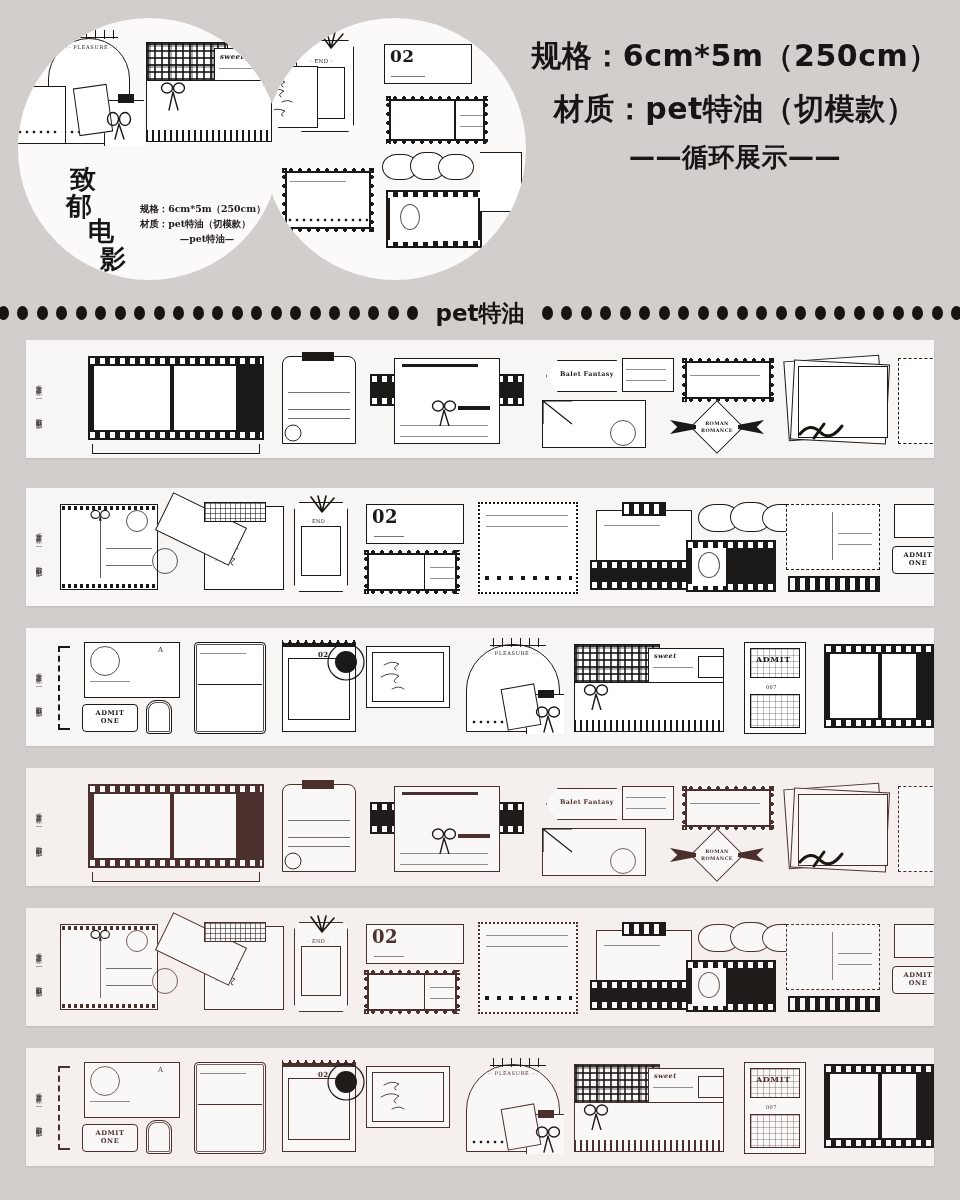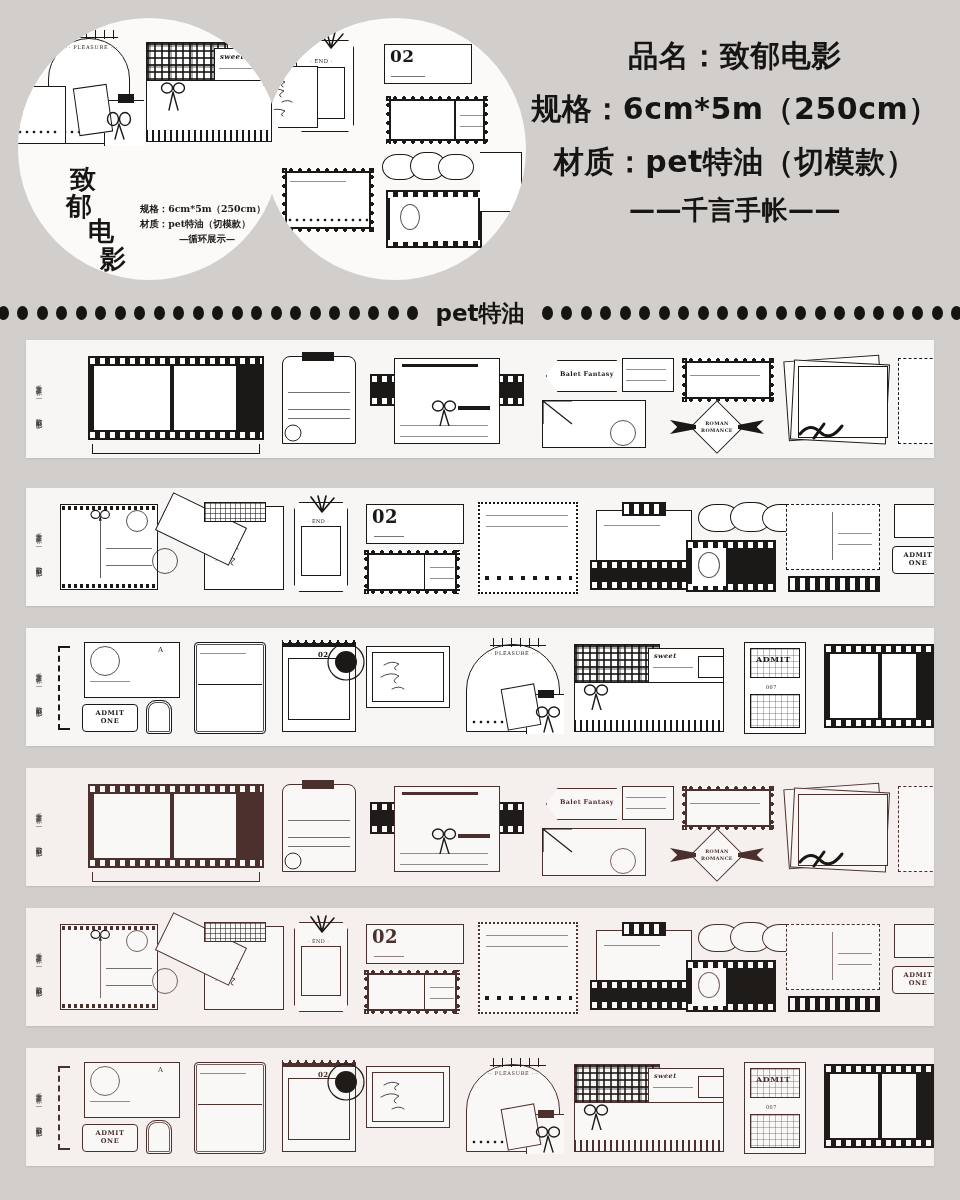--- a/index.html
+++ b/index.html
@@ -312,30 +312,29 @@
       <div class="brand-vert">
         <span class="bv0">致</span>
         <span class="bv1">郁</span>
         <span class="bv2">电</span>
         <span class="bv3">影</span>
       </div>
 
       <div class="spec-mini">
         <div>规格：6cm*5m（250cm）</div>
         <div>材质：pet特油（切模款）</div>
-        <div class="ctr">—循环展示—</div>
+        <div class="ctr">—pet特油—</div>
       </div>
     </div>
   </div>
 
   <div class="head-text">
-    <div class="ln ht1">品名：致郁电影</div>
     <div class="ln ht2">规格：6cm*5m（250cm）</div>
     <div class="ln ht3">材质：pet特油（切模款）</div>
-    <div class="ln ht4">——千言手帐——</div>
+    <div class="ln ht4">——循环展示——</div>
   </div>
 </div>
 
 <div class="divider">
   <span class="dots" id="dotsL">
       <i></i>
       <i></i>
       <i></i>
       <i></i>
       <i></i>

